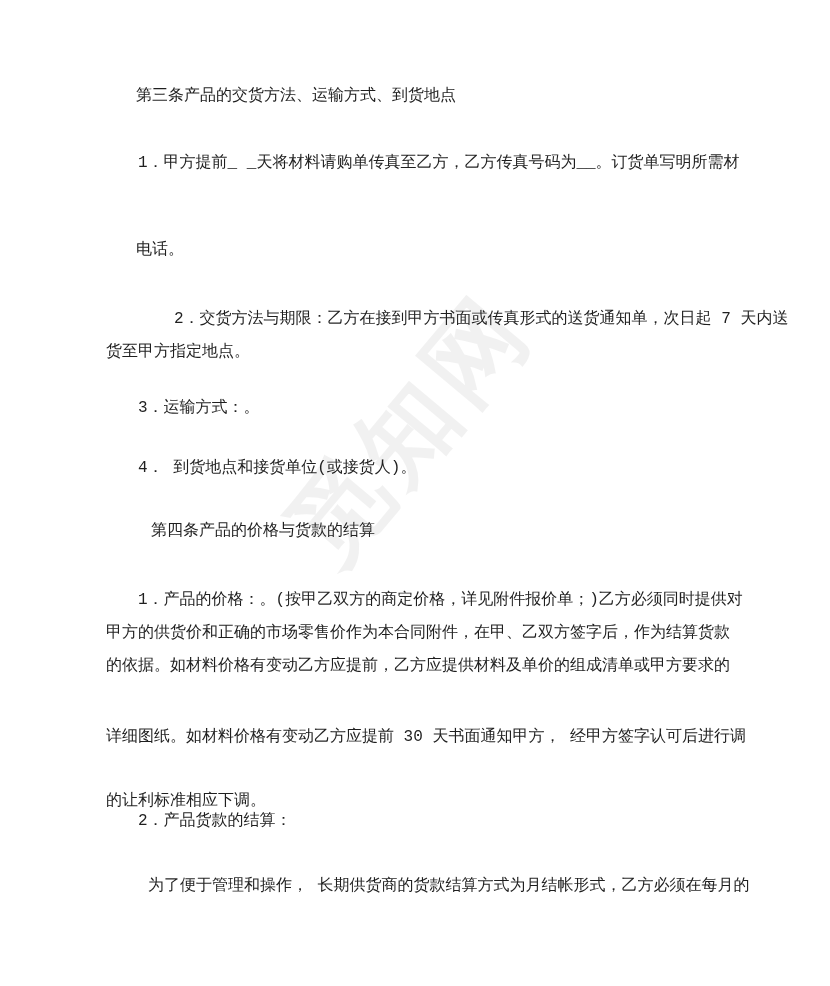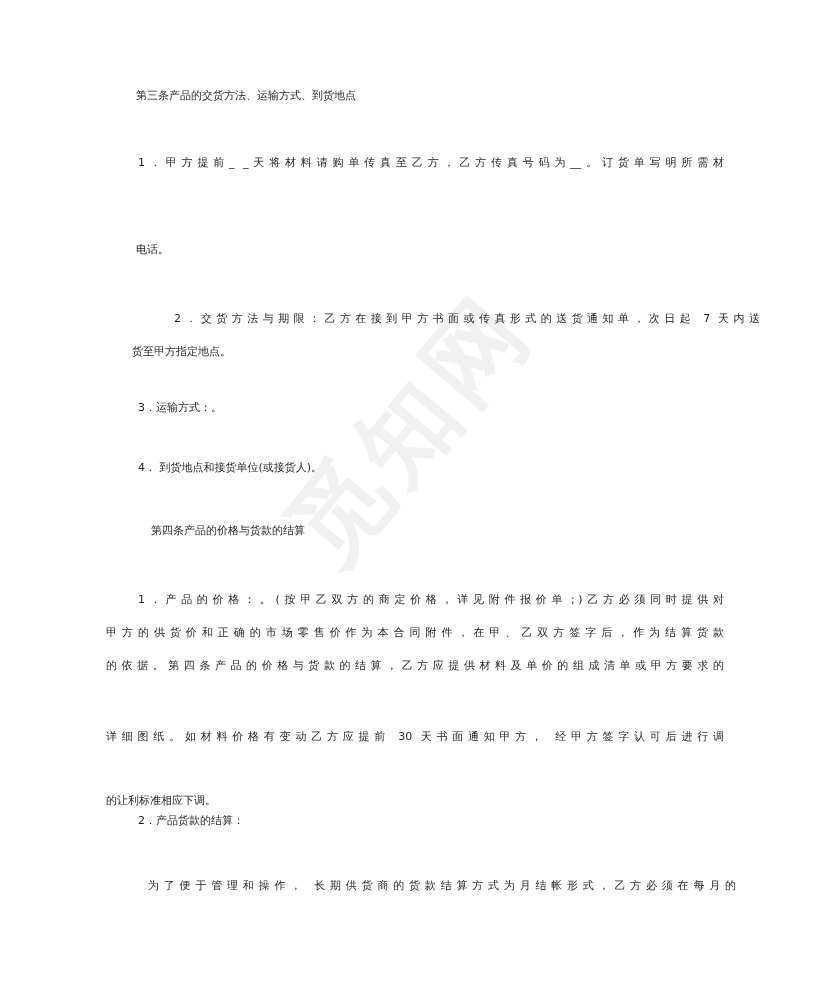--- a/index.html
+++ b/index.html
@@ -4,21 +4,21 @@
 <style>
   html, body { margin: 0; padding: 0; }
   body {
     width: 830px; height: 986px; background: #ffffff; position: relative; overflow: hidden;
     font-family: "DejaVu Sans", "Liberation Sans", sans-serif;
     color: #1f1f1f;
   }
   .page { position: absolute; left: 0; top: 0; width: 830px; height: 986px; }
   .line {
     position: absolute; white-space: nowrap;
-    font-size: 11px; line-height: 20px; letter-spacing: 0px;
+    font-size: 16px; line-height: 20px; letter-spacing: 0px; font-family: Liberation Mono, monospace;
   }
   .justify { text-align: justify; text-align-last: justify; width: 616px; }
   .watermark {
     position: absolute; left: 255px; top: 365px;
     font-size: 96px; font-weight: bold; color: rgba(0,0,0,0.055);
     transform: rotate(-50deg); transform-origin: center;
     white-space: nowrap; letter-spacing: 8px; pointer-events: none;
   }
 </style>
 </head>
@@ -27,31 +27,31 @@
 <div class="page">
 
   <div class="watermark">觅知网</div>
 
   <div class="line" style="left:136px; top:86px;">第三条产品的交货方法、运输方式、到货地点</div>
 
   <div class="line justify" style="left:138px; top:153px; width:586px;">1．甲方提前_ _天将材料请购单传真至乙方，乙方传真号码为__。订货单写明所需材</div>
   <div class="line" style="left:136px; top:240px;">电话。</div>
 
   <div class="line justify" style="left:138px; top:309px; width:586px;margin-left:36px;">2．交货方法与期限：乙方在接到甲方书面或传真形式的送货通知单，次日起 7 天内送</div>
-  <div class="line" style="left:106px; top:342px;margin-left:26px;">货至甲方指定地点。</div>
+  <div class="line" style="left:106px; top:342px;">货至甲方指定地点。</div>
 
   <div class="line" style="left:138px; top:398px;">3．运输方式：。</div>
 
   <div class="line" style="left:138px; top:458px;">4． 到货地点和接货单位(或接货人)。</div>
 
   <div class="line" style="left:151px; top:521px;">第四条产品的价格与货款的结算</div>
 
   <div class="line justify" style="left:138px; top:590px; width:586px;">1．产品的价格：。(按甲乙双方的商定价格，详见附件报价单；)乙方必须同时提供对</div>
   <div class="line justify" style="left:106px; top:623px; width:618px;">甲方的供货价和正确的市场零售价作为本合同附件，在甲、乙双方签字后，作为结算货款</div>
-  <div class="line justify" style="left:106px; top:656px; width:618px;">的依据。第四条产品的价格与货款的结算，乙方应提供材料及单价的组成清单或甲方要求的</div>
+  <div class="line justify" style="left:106px; top:656px; width:618px;">的依据。如材料价格有变动乙方应提前，乙方应提供材料及单价的组成清单或甲方要求的</div>
   <div class="line justify" style="left:106px; top:727px; width:618px;">详细图纸。如材料价格有变动乙方应提前 30 天书面通知甲方， 经甲方签字认可后进行调</div>
   <div class="line" style="left:106px; top:755px;margin-top:36px;">的让利标准相应下调。</div>
 
   <div class="line" style="left:138px; top:811px;">2．产品货款的结算：</div>
 
   <div class="line justify" style="left:136px; top:876px; width:588px;margin-left:12px;">为了便于管理和操作， 长期供货商的货款结算方式为月结帐形式，乙方必须在每月的</div>
 
 </div>
 
 </body></html>

